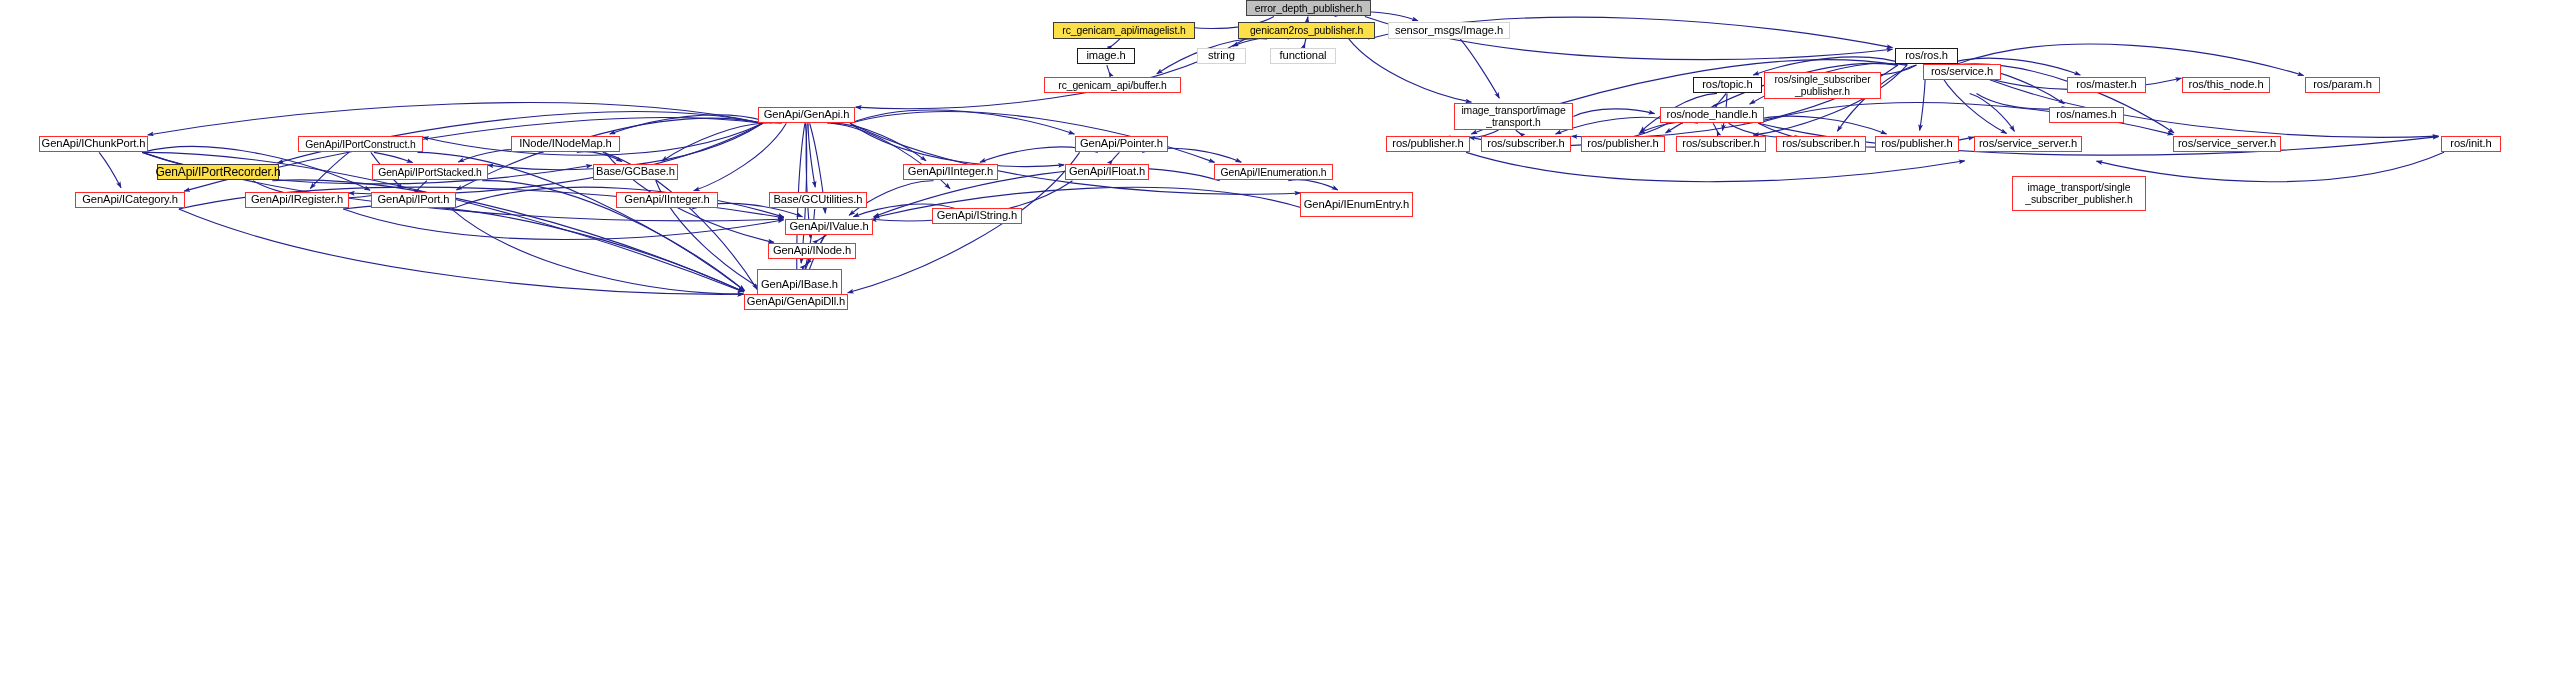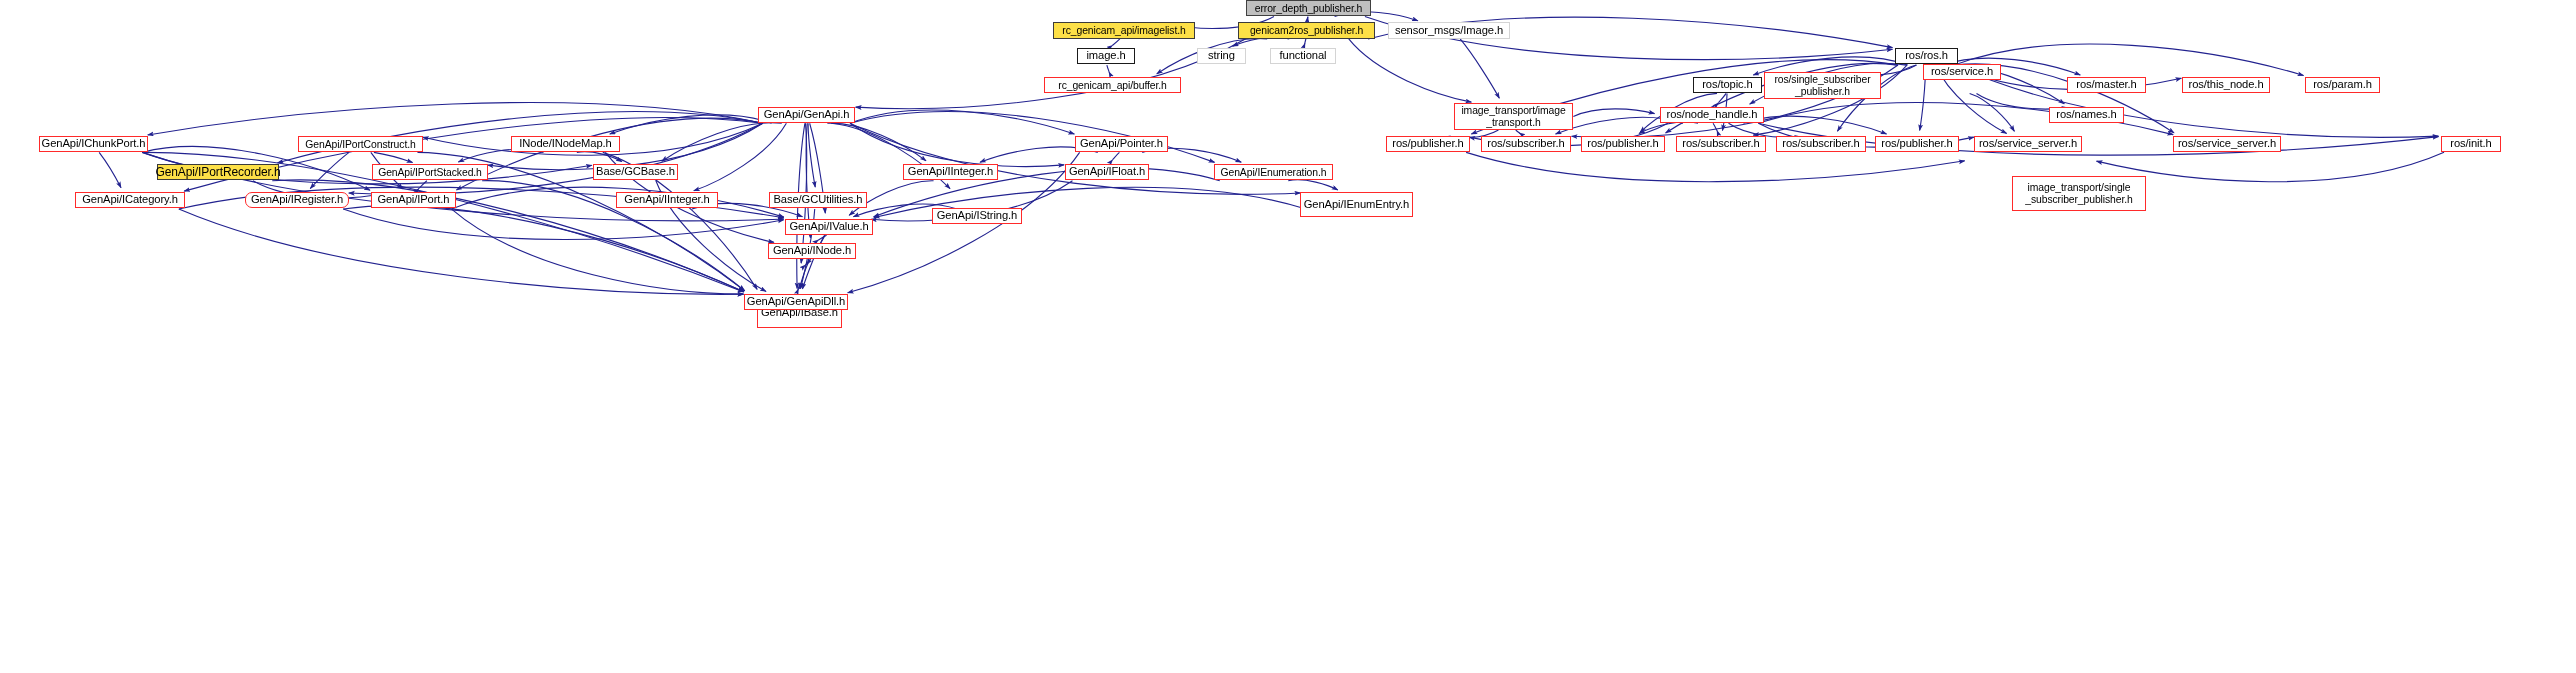--- a/index.html
+++ b/index.html
@@ -196,25 +196,25 @@
       <div class="node " style="left: 2441px; top: 136px; width: 60px; height: 16.4px;">ros/init.h</div>
       <div class="node dark" style="left: 157px; top: 164px; width: 122px; height: 16.4px; font-size: 12px;">GenApi/IPortRecorder.h</div>
       <div class="node " style="left: 372px; top: 164px; width: 116px; height: 16.4px; font-size: 10.4px;">GenApi/IPortStacked.h</div>
       <div class="node " style="left: 593px; top: 164px; width: 85px; height: 16.4px;">Base/GCBase.h</div>
       <div class="node " style="left: 903px; top: 164px; width: 95px; height: 16.4px;">GenApi/IInteger.h</div>
       <div class="node " style="left: 1065px; top: 164px; width: 84px; height: 16.4px;">GenApi/IFloat.h</div>
       <div class="node " style="left: 1214px; top: 164px; width: 119px; height: 16.4px; font-size: 10.4px;">GenApi/IEnumeration.h</div>
       <div class="node " style="left: 1964px; top: 176px; width: 134px; height: 35px; font-size: 10.4px; margin-left: 48px;">image_transport/single
 _subscriber_publisher.h</div>
       <div class="node " style="left: 75px; top: 192px; width: 110px; height: 16.4px;">GenApi/ICategory.h</div>
-      <div class="node " style="left: 245px; top: 192px; width: 104px; height: 16.4px; border-radius: 7px;">GenApi/IRegister.h</div>
+      <div class="node " style="left: 245px; top: 192px; width: 104px; height: 16.4px;">GenApi/IRegister.h</div>
       <div class="node " style="left: 371px; top: 192px; width: 85px; height: 16.4px;">GenApi/IPort.h</div>
       <div class="node " style="left: 616px; top: 192px; width: 102px; height: 16.4px;">GenApi/IInteger.h</div>
       <div class="node " style="left: 769px; top: 192px; width: 98px; height: 16.4px;">Base/GCUtilities.h</div>
       <div class="node " style="left: 932px; top: 208px; width: 90px; height: 16.4px;">GenApi/IString.h</div>
       <div class="node " style="left: 1300px; top: 192px; width: 113px; height: 25px;">GenApi/IEnumEntry.h</div>
       <div class="node " style="left: 785px; top: 219px; width: 88px; height: 16.4px;">GenApi/IValue.h</div>
       <div class="node " style="left: 768px; top: 243px; width: 88px; height: 16.4px;">GenApi/INode.h</div>
-      <div class="node " style="left: 757px; top: 269px; width: 85px; height: 31px; margin-top: 28px;">GenApi/IBase.h</div>
+      <div class="node " style="left: 757px; top: 269px; width: 85px; height: 31px;">GenApi/IBase.h</div>
       <div class="node " style="left: 744px; top: 294px; width: 104px; height: 16.4px;">GenApi/GenApiDll.h</div>
     </div>
 </div>
 
 
 </body></html>

